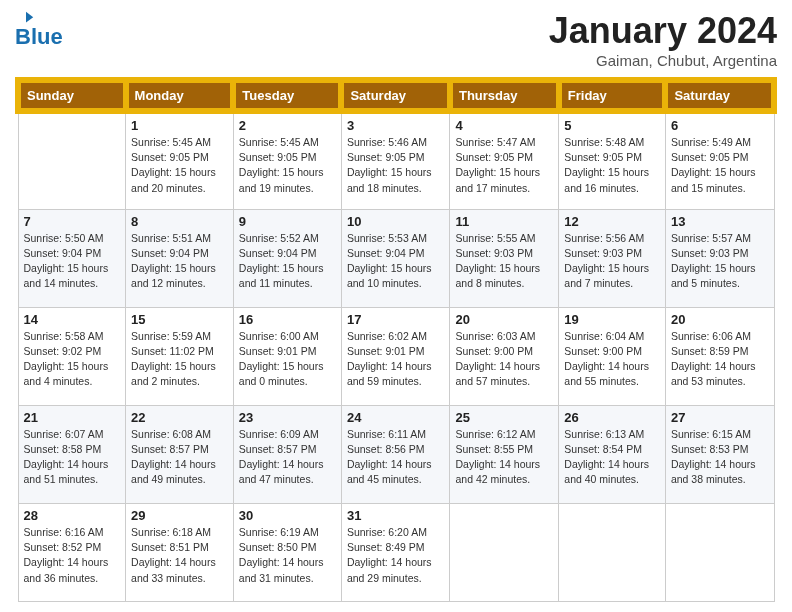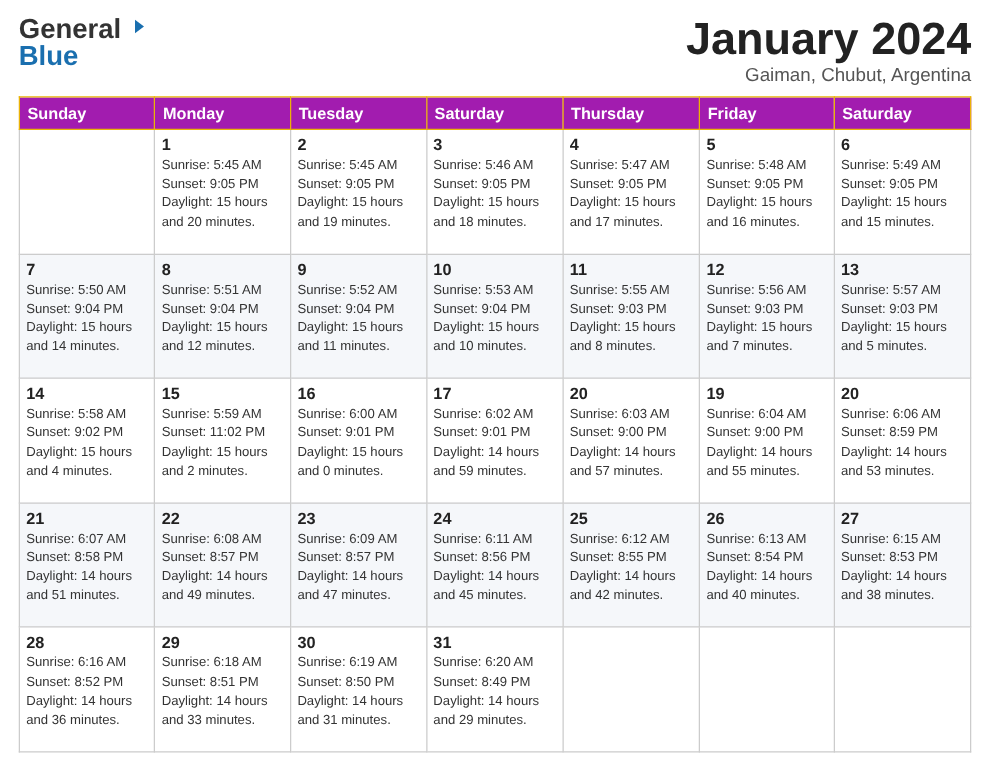--- a/index.html
+++ b/index.html
@@ -53,27 +53,27 @@
     .location {
       font-size: 15px;
       color: #555;
     }
     .calendar-table {
       width: 100%;
       border-collapse: collapse;
       flex: 1;
     }
     .calendar-table th {
-      background: #a21caf;
+      background: #a16207;
       color: #fff;
       font-size: 13px;
       font-weight: bold;
       padding: 5px 6px;
       text-align: left;
-      border: 1px solid #eab308;
+      border: 6px solid #eab308;
     }
     .calendar-table td {
       border: 1px solid #ccc;
       vertical-align: top;
       padding: 4px 5px;
       width: 113px;
       height: 90px;
       background: #fff;
     }
     .calendar-table tr:nth-child(even) td {
@@ -95,21 +95,20 @@
       background: #f9f9f9;
     }
   </style>
 </head>
 <body>
 
 <div class="page">
   <div class="header">
     <div class="logo">
       <div class="logo-text">
-        <span class="logo-general">General</span>
         <svg class="logo-icon" viewBox="0 0 20 20">
           <polygon points="10,2 18,8 10,14" fill="#1a6faf"></polygon>
         </svg>
       </div>
       <div style="margin-top:-4px;">
         <span class="logo-blue" style="font-size:22px;font-weight:bold;">Blue</span>
       </div>
     </div>
     <div class="title-area">
       <div class="month-title">January 2024</div>

